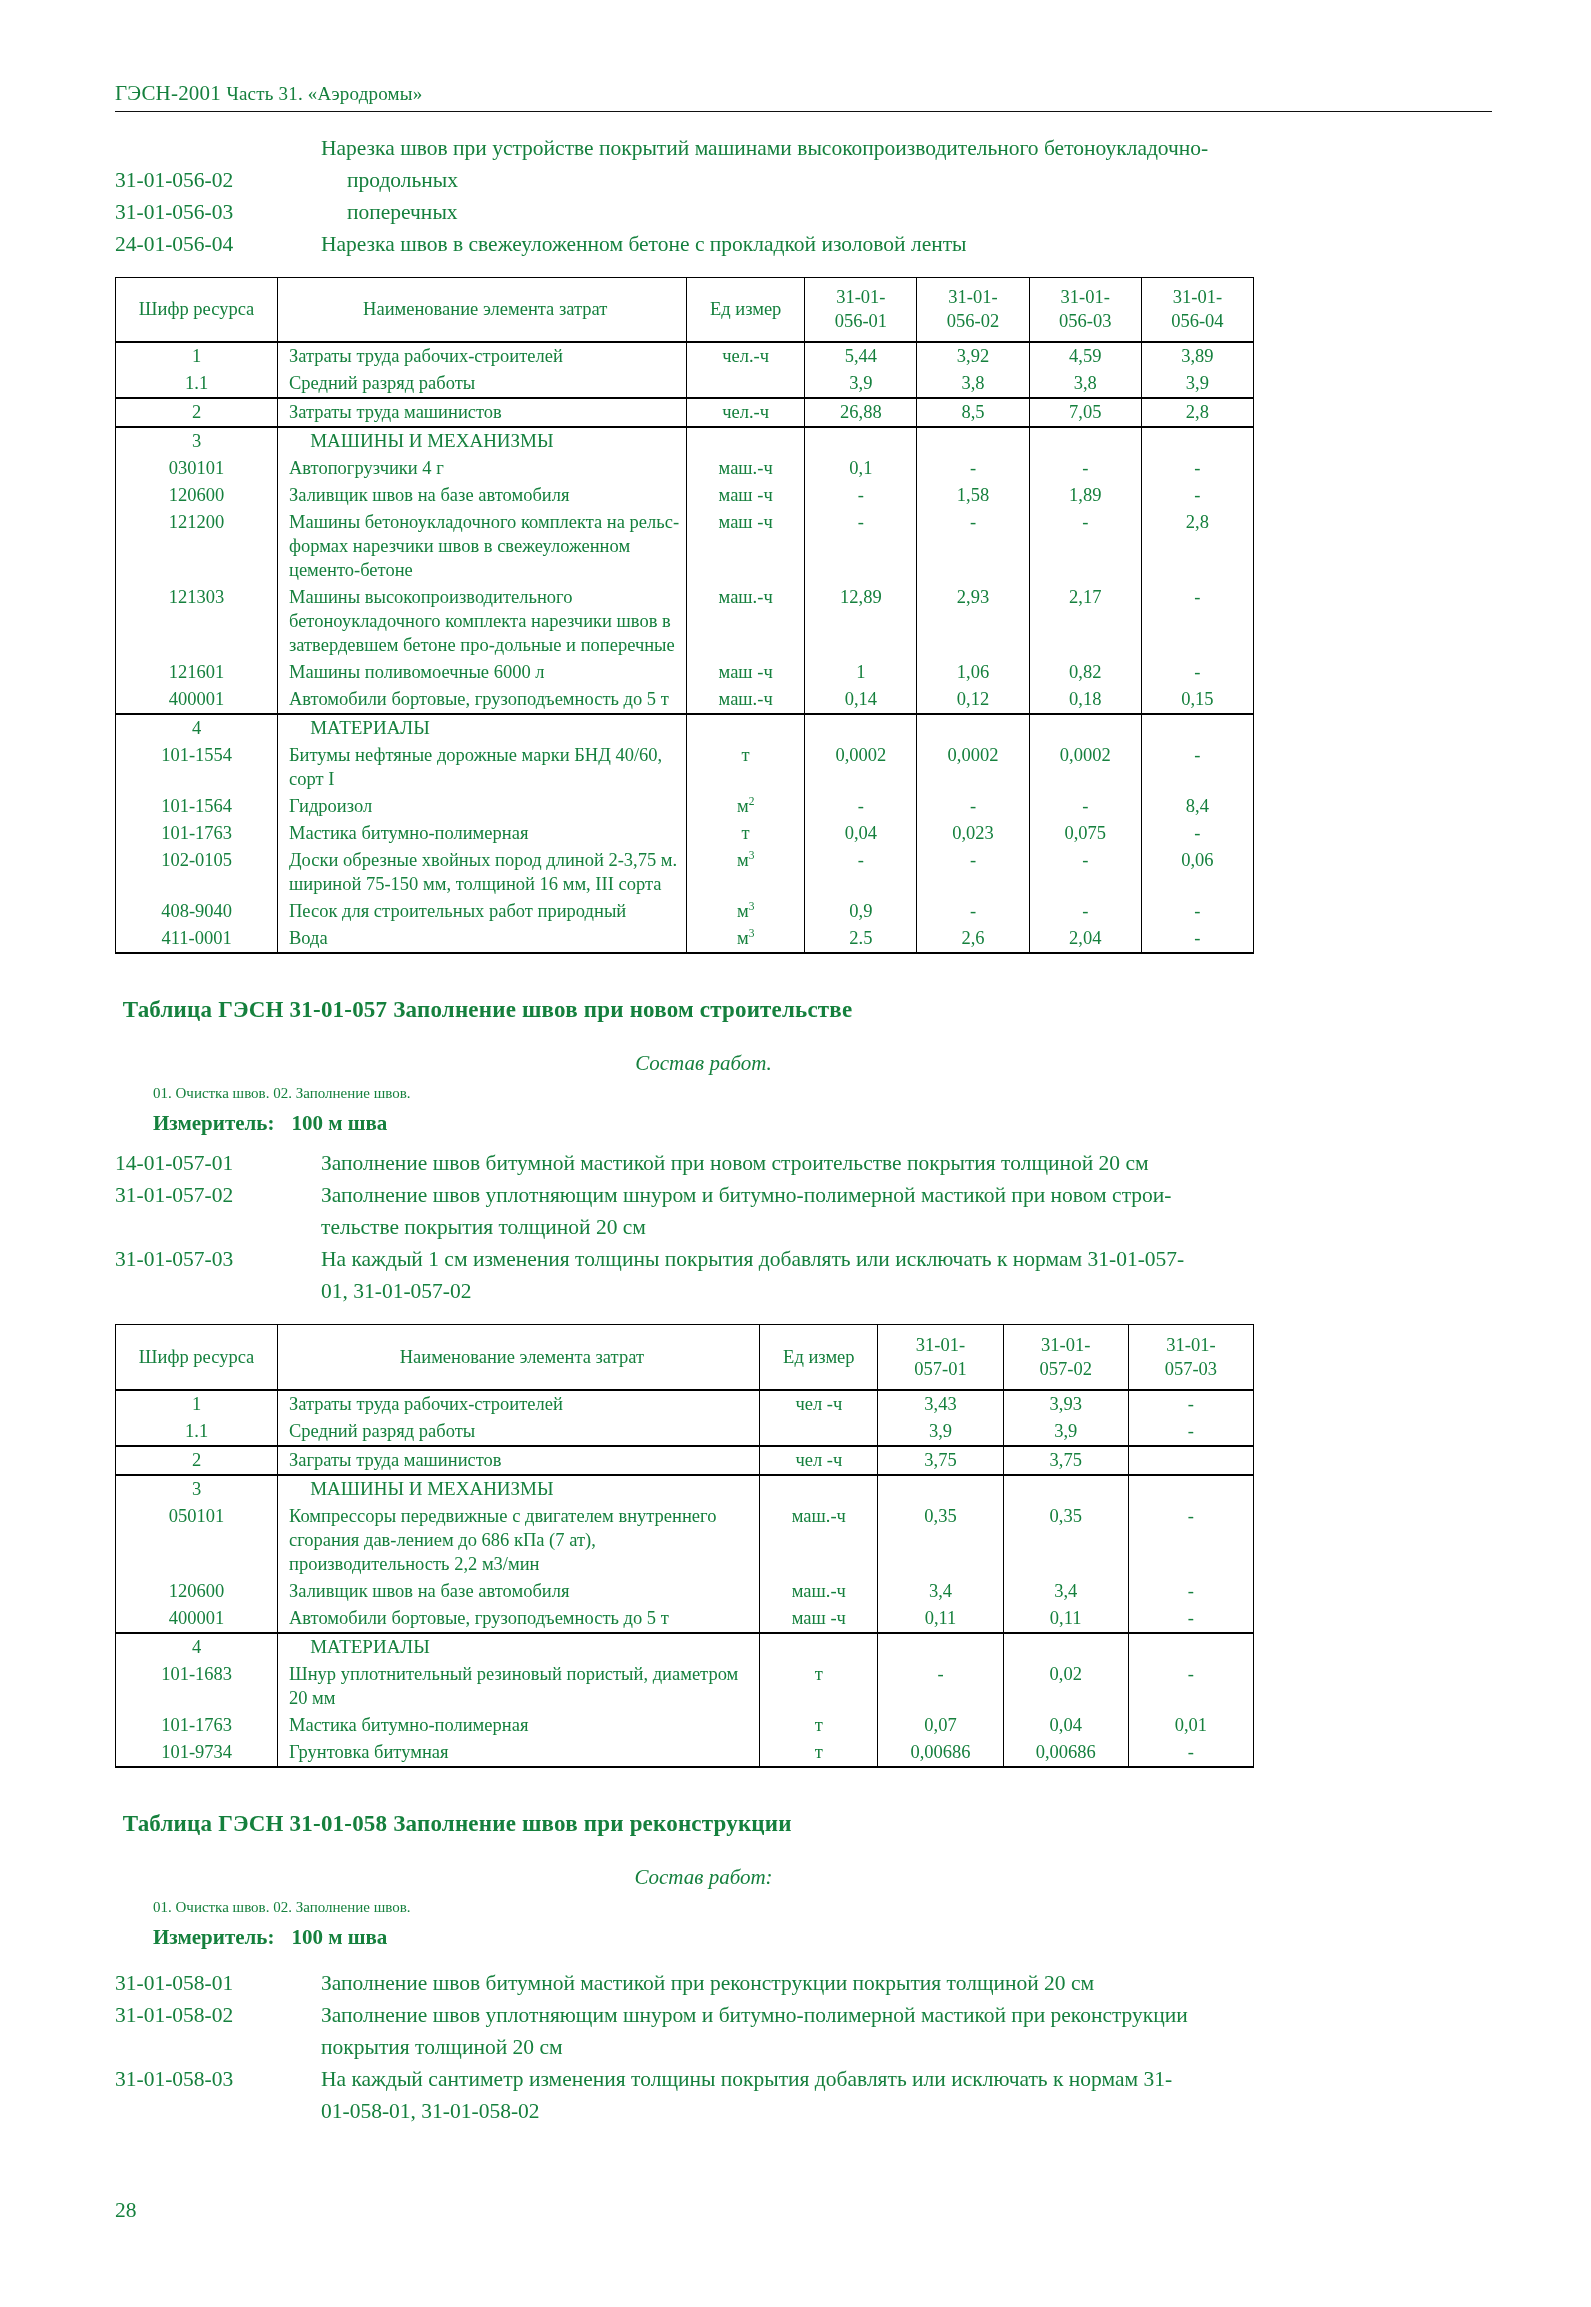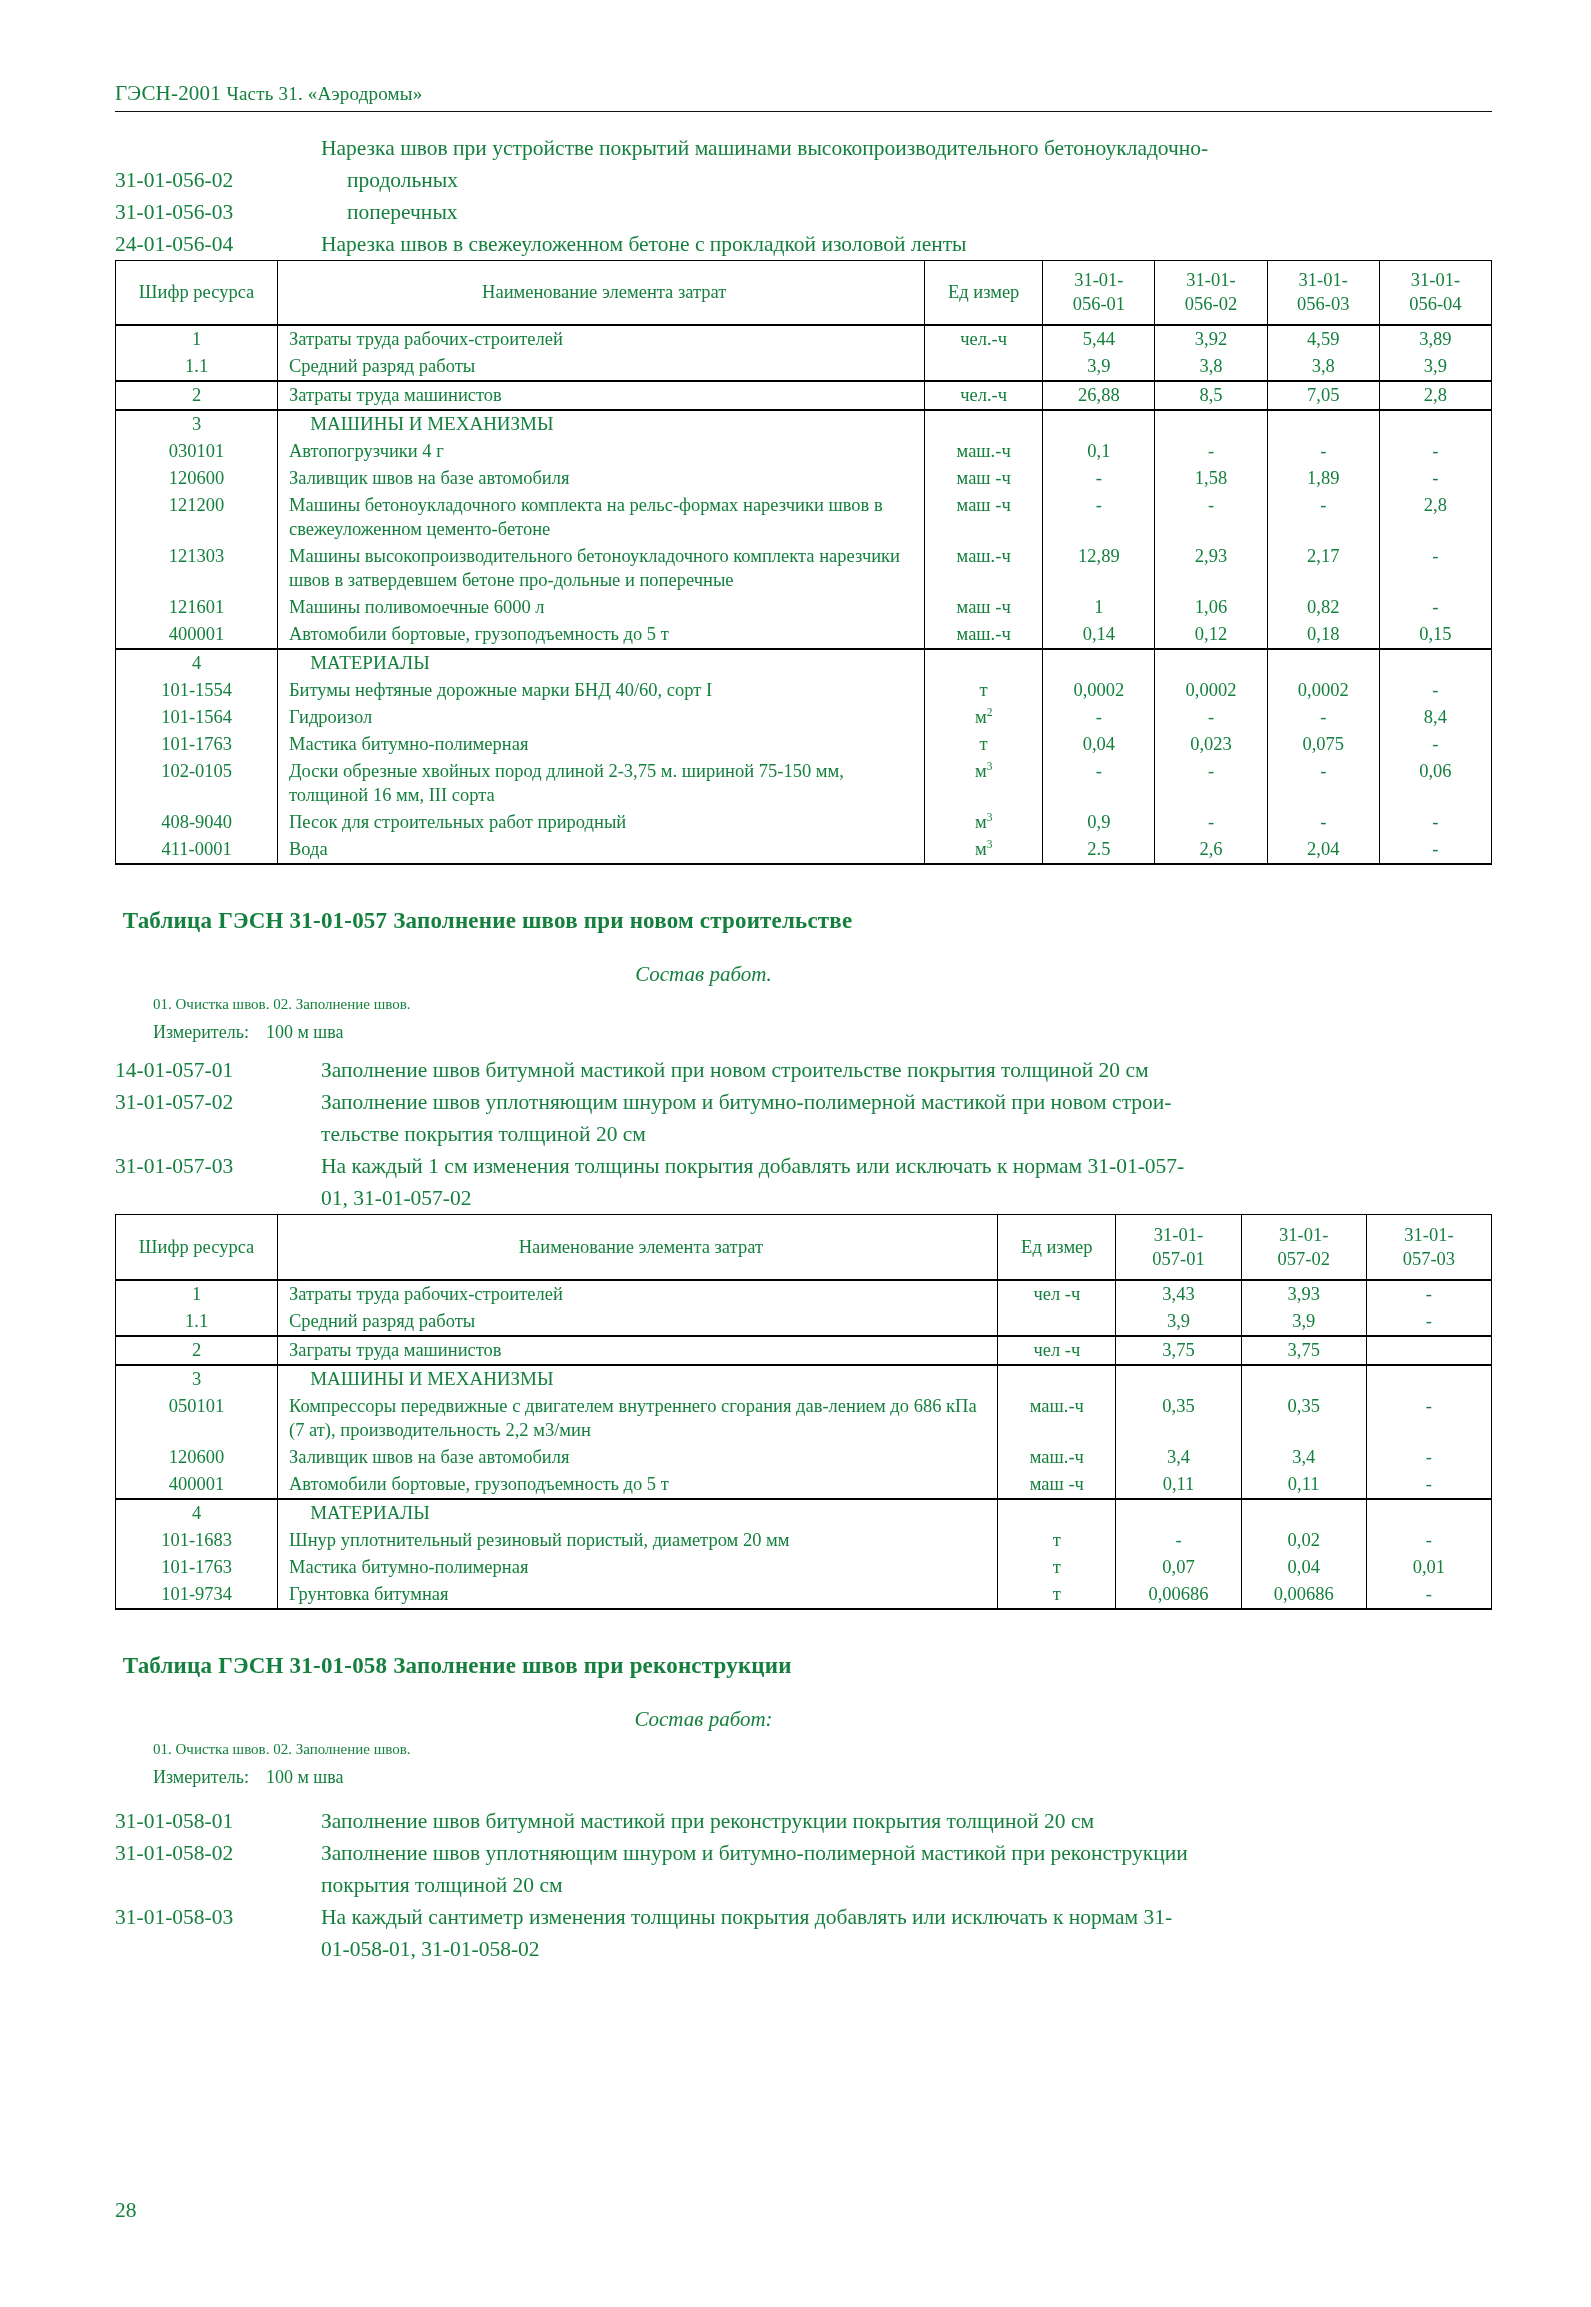--- a/index.html
+++ b/index.html
@@ -62,21 +62,22 @@
   .ln .txt.indent { padding-left: 26px; }
   .hang {
     padding-left: 206px;
     font-size: 21.5px;
     line-height: 32px;
   }
 
   
   table.norm {
     border-collapse: collapse;
-    width: 1377px;
+    width: 1139px;
+    margin-top: 17px;
     font-size: 18.5px;
     line-height: 24px;
     table-layout: fixed;
   }
   table.norm td, table.norm th {
     border: 0.8px solid #000;
     padding: 1.5px 4.6px;
     vertical-align: top;
     font-weight: normal;
   }
@@ -117,22 +118,22 @@
     font-size: 21px;
     margin-top: 28px;
     padding-right: 200px;
   }
   .worklist {
     font-size: 15px;
     margin-top: 9.2px;
     padding-left: 38px;
   }
   .izmer {
-    font-size: 18px;
-    font-weight: normal;
+    font-size: 21px;
+    font-weight: bold;
     margin-top: 9.2px;
     padding-left: 38px;
   }
   .izmer .val { padding-left: 17px; }
 
   
   .pageno {
     position: absolute;
     left: 115px;
     top: 2198px;

